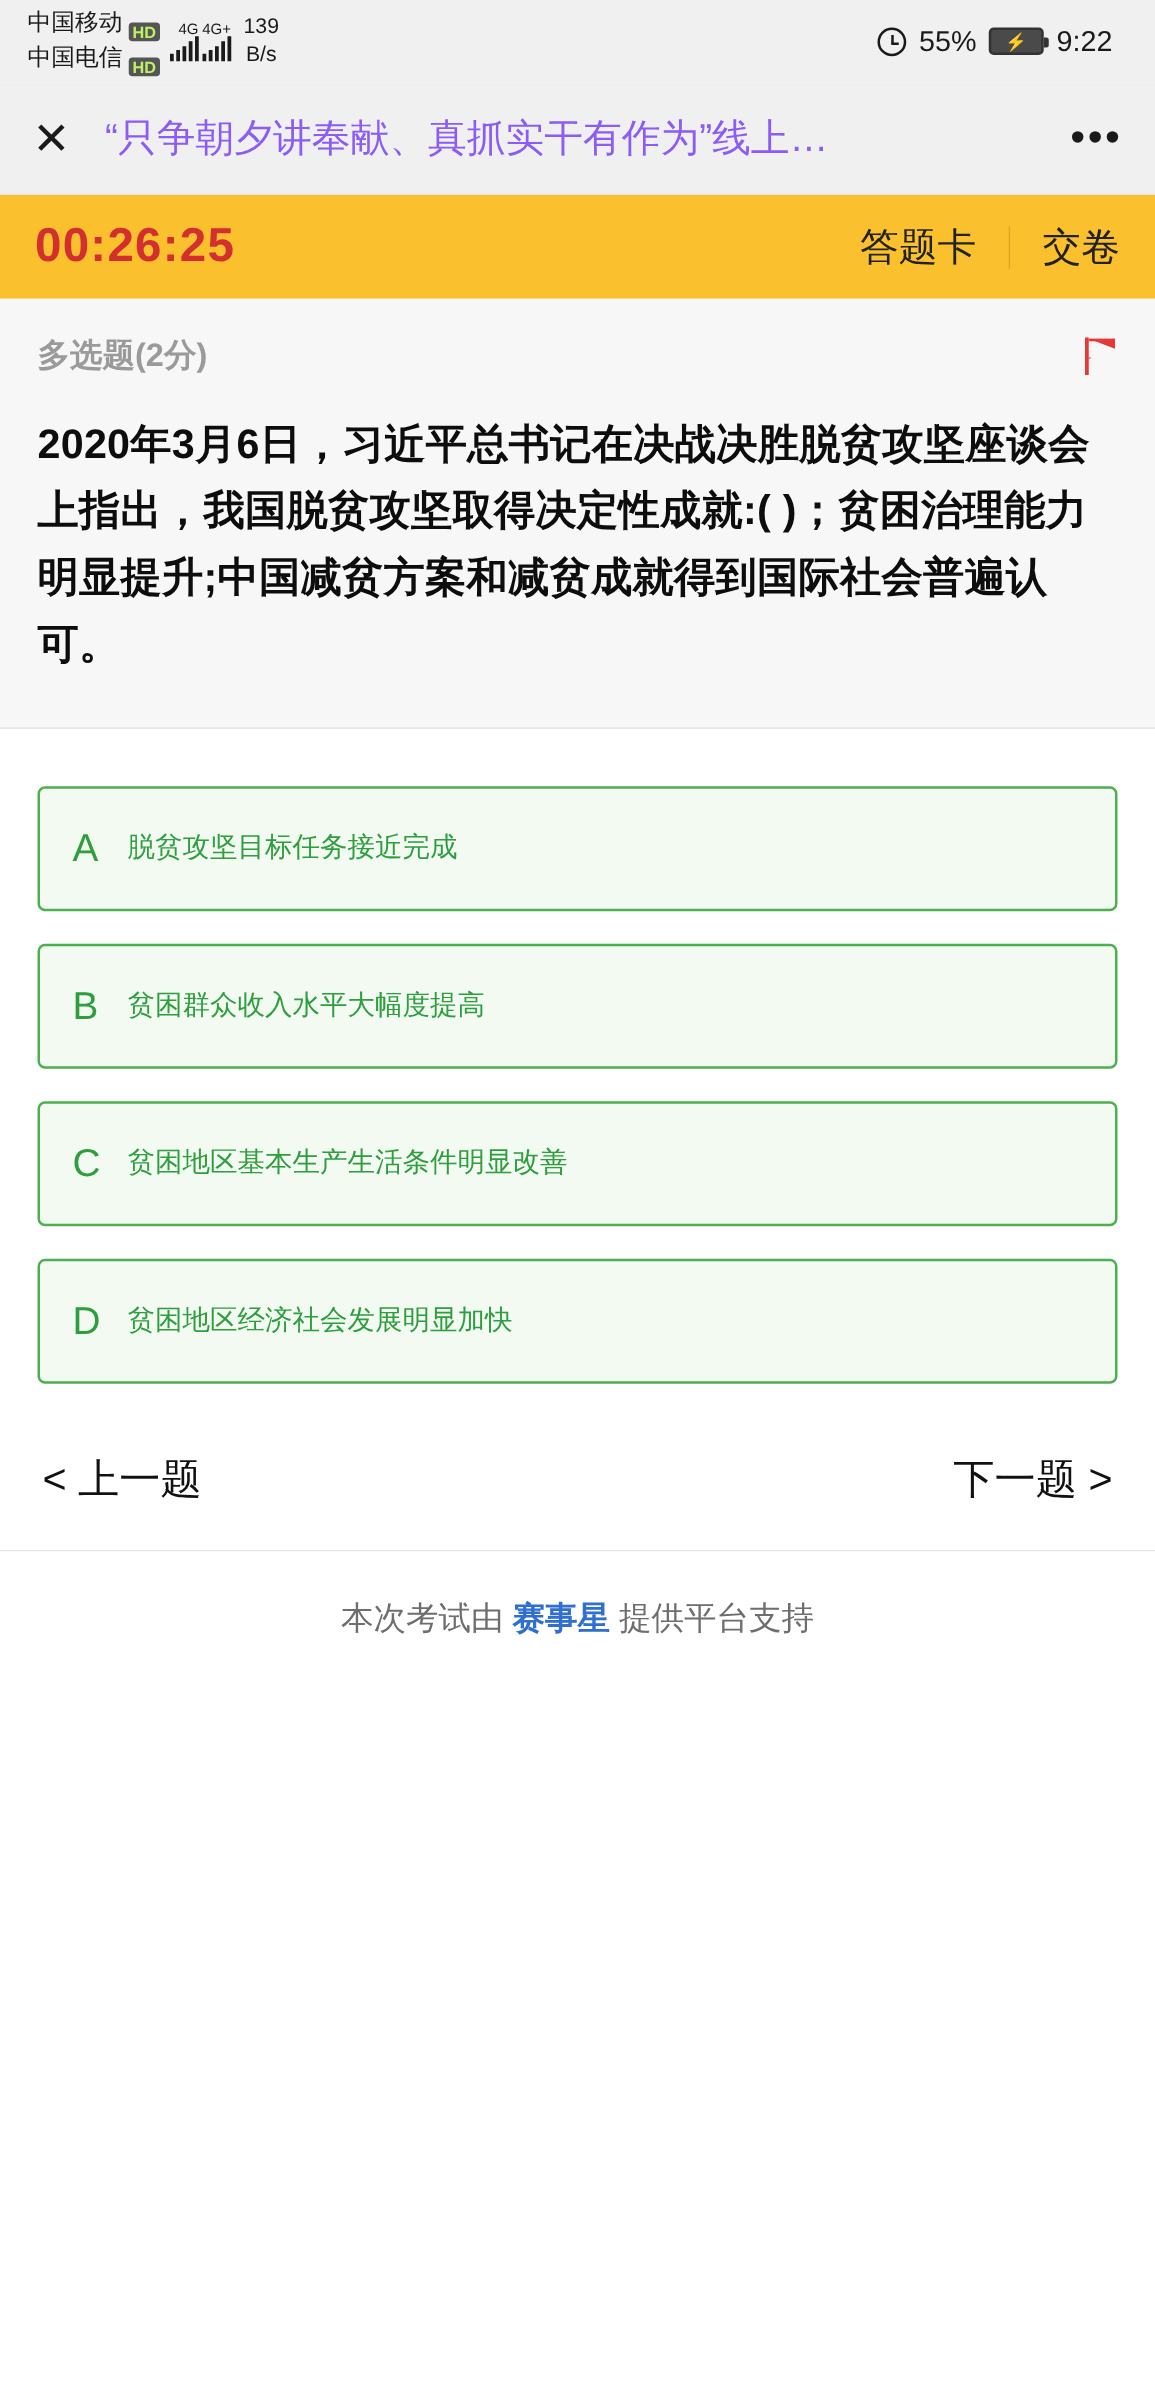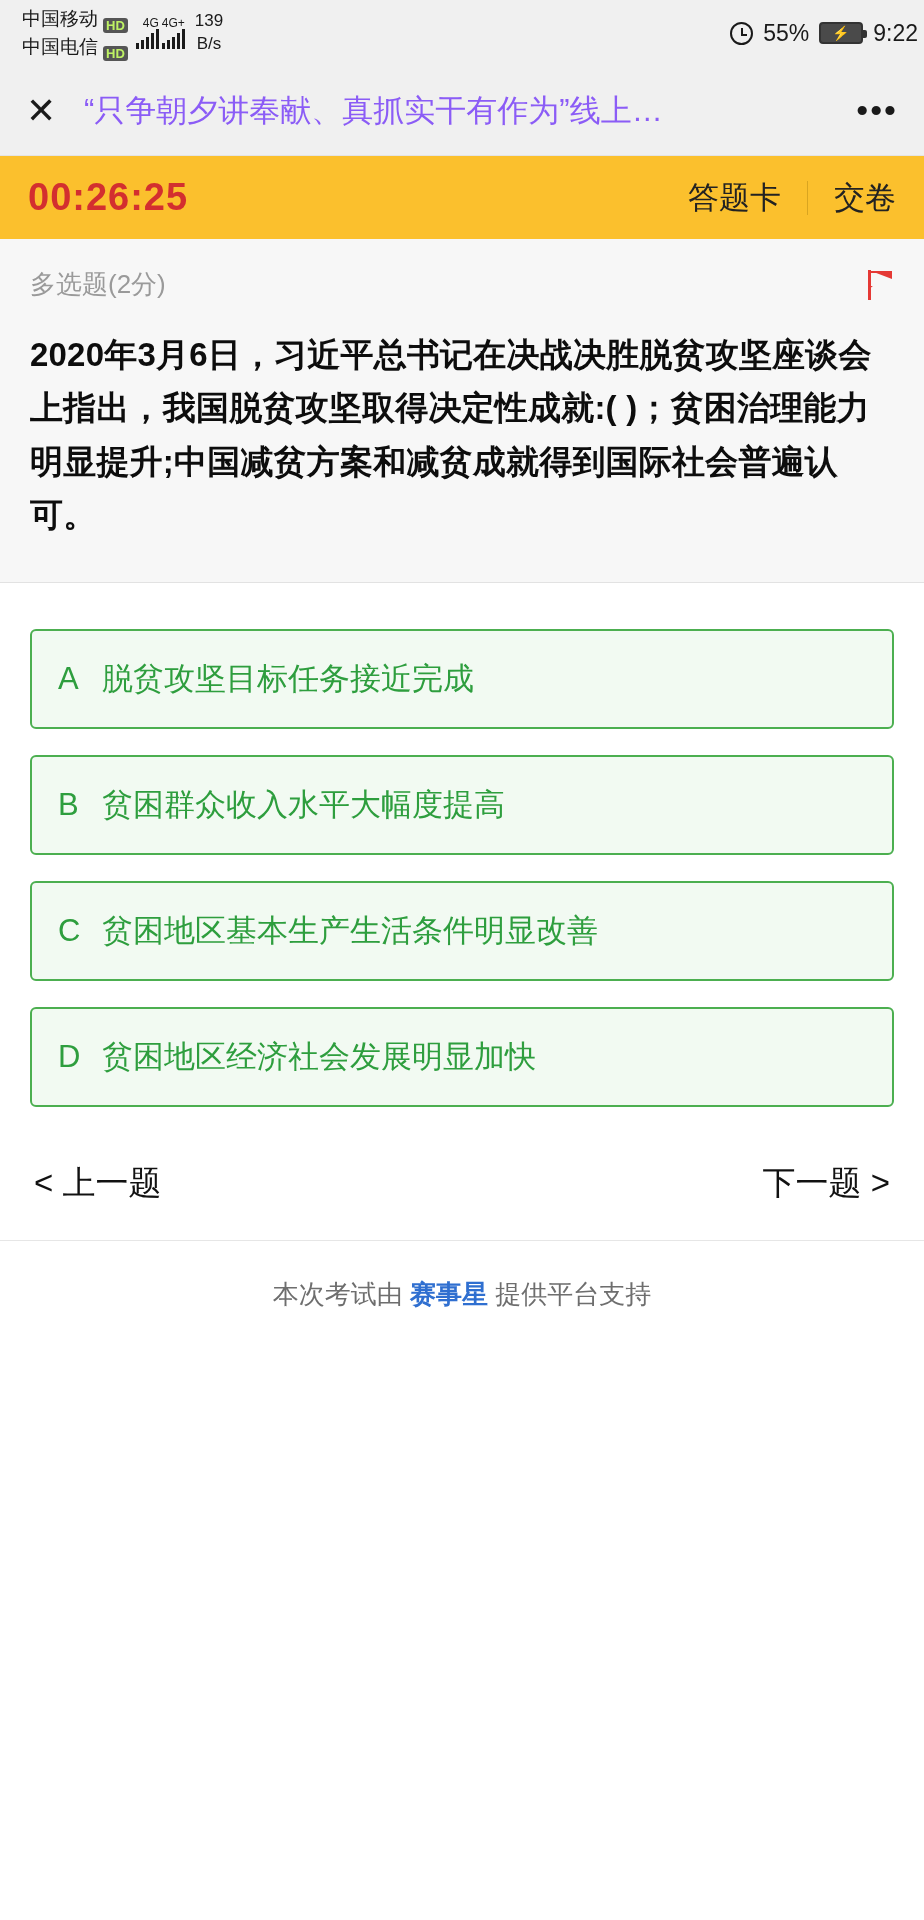--- a/index.html
+++ b/index.html
@@ -64,21 +64,21 @@
   .bars i:nth-child(5){height:20px}
   .speed {
     margin-left: 10px;
     font-size: 17px;
     line-height: 1.35;
     color: #1a1a1a;
     text-align: center;
   }
   .status-right {
     position: absolute;
-    right: 6px;
+    right: 34px;
     top: 0;
     height: 66px;
     display: flex;
     align-items: center;
     gap: 10px;
     font-size: 23px;
     color: #1a1a1a;
   }
   .clock-icon {
     width: 23px; height: 23px;
@@ -178,20 +178,21 @@
     border-bottom: 1px solid #e2e2e2;
   }
   .qmeta {
     display: flex;
     align-items: center;
     margin-bottom: 26px;
   }
   .qtype {
     font-size: 26px;
     color: #9a9a9a;
+    font-weight: bold;
   }
   .flag {
     margin-left: auto;
     width: 26px; height: 30px;
     position: relative;
   }
   .flag:before {
     content: "";
     position: absolute; left: 0; top: 0;
     width: 3px; height: 30px; background: #e53935;
@@ -237,21 +238,21 @@
     align-items: center;
     padding: 0 26px;
   }
   .opt-key {
     font-size: 31px;
     color: #2e9e3e;
     width: 44px;
     flex: none;
   }
   .opt-text {
-    font-size: 31px;
+    font-size: 22px;
     color: #2e9e3e;
     line-height: 1.4;
   }
 
   
   .navrow {
     margin-top: 54px;
     padding: 0 34px 34px 34px;
     display: flex;
     align-items: center;

